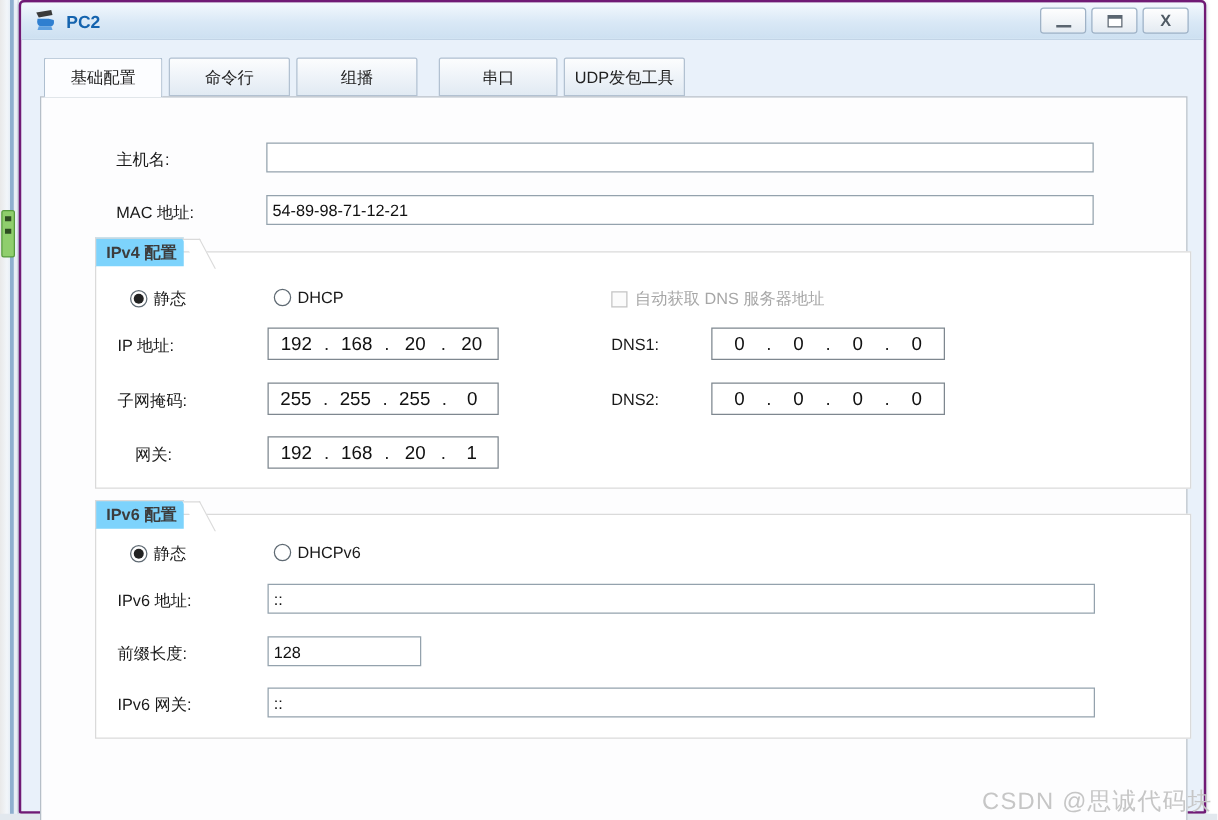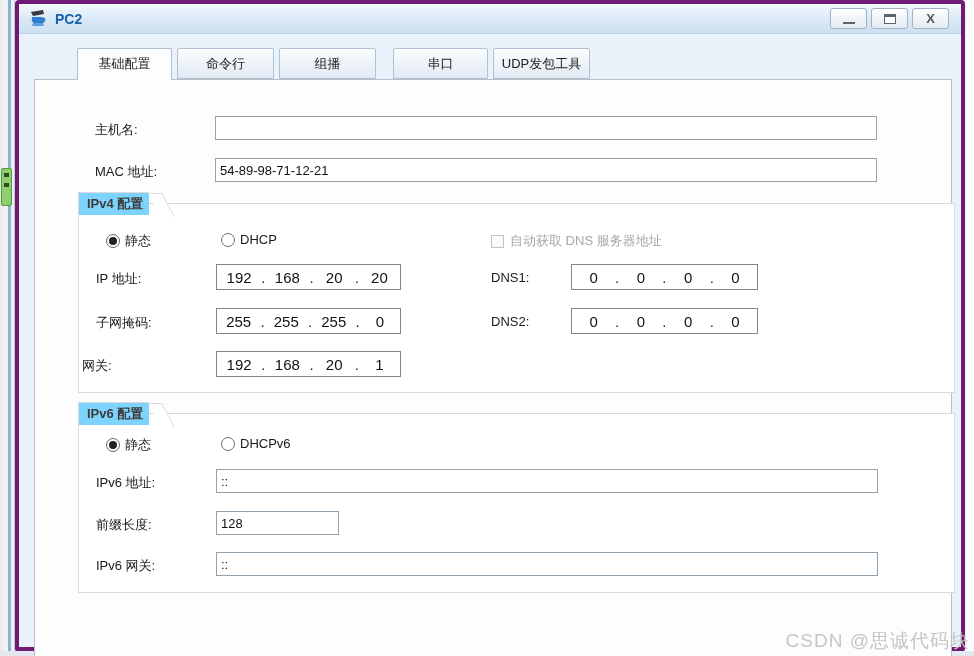--- a/index.html
+++ b/index.html
@@ -12,41 +12,41 @@
               background:linear-gradient(to right,#e9e9e9 0%,#f2f6fa 40%,#dfe9f2 70%,#f5f9fd 100%);
               border-right:1px solid #c9d6e2; }
   .bg-vline { position:absolute; left:8px; top:0; width:3px; height:100%; background:#8fb0cf; }
   .bg-device { position:absolute; left:1px; top:168px; width:11px; height:38px;
                background:#8fce6d; border:1px solid #569a3e; border-radius:2px; }
   .bg-device::before { content:""; position:absolute; left:2px; top:4px; width:5px; height:4px; background:#2e4d23; }
   .bg-device::after  { content:""; position:absolute; left:2px; top:14px; width:5px; height:4px; background:#2e4d23; }
 
   
   .window { position:absolute; left:15px; top:0; width:950px; height:651px;
-            background:#e9f1fa; border:4px solid #701a75; border-radius:4px 4px 2px 2px;
+            background:#e9f1fa; border:2px solid #701a75; border-radius:4px 4px 2px 2px;
             box-shadow:0 1px 3px rgba(70,100,130,.25); }
 
   .titlebar { position:absolute; left:0; top:0; width:100%; height:30px;
               background:linear-gradient(to bottom,#f3f8fd 0%,#dcea f7 50%,#cfe1f2 100%);
               background:linear-gradient(to bottom,#f3f8fd 0%,#d9e8f6 55%,#cde0f1 100%);
               border-bottom:1px solid #c2d4e6; border-radius:4px 4px 0 0;
               display:flex; align-items:center; padding:0 10px; }
   .app-icon { width:20px; height:18px; margin-right:6px; flex:none; }
   .win-title { font-size:14px; font-weight:bold; color:#1463ae; }
 
   .win-controls { position:absolute; right:12px; top:4px; display:flex; gap:4px; }
   .wbtn { width:37px; height:21px; border:1px solid #9fb2c6; border-radius:3px;
           background:linear-gradient(to bottom,#fefefe,#e4ebf2);
           display:flex; align-items:center; justify-content:center; cursor:pointer; }
   .min-glyph { width:12px; height:2px; background:#5a6570; margin-top:8px; }
   .max-glyph { width:12px; height:10px; border:1px solid #5a6570; border-top-width:3px; background:#fff; }
   .close-glyph { font-size:13px; font-weight:bold; color:#4f5a64; line-height:1; }
 
   
-  .tabbar { position:absolute; left:18px; top:44px; display:flex; gap:5px; height:32px;margin-left:40px; }
+  .tabbar { position:absolute; left:18px; top:44px; display:flex; gap:5px; height:32px; }
   .tab { width:95px; height:31px; line-height:30px; text-align:center; font-size:13px; color:#222;
          background:linear-gradient(to bottom,#fcfdfe,#e1eaf3);
          border:1px solid #b2c1d1; border-radius:2px 2px 0 0; cursor:pointer; }
   .tab.wide { width:97px; }
   .tab.gap  { margin-left:12px; }
   .tab.active { background:#fcfdff; border-color:#aebfd0; border-bottom:1px solid #fcfdff;
                 height:32px; z-index:3; position:relative; }
 
   
   .panel { position:absolute; left:15px; top:75px; width:918px; height:629px;
@@ -195,21 +195,21 @@
         <div class="ipbox" style="left:492px; top:104px; width:187px;">
             <span class="octet">0</span>
             <span class="dot">.</span>
             <span class="octet">0</span>
             <span class="dot">.</span>
             <span class="octet">0</span>
             <span class="dot">.</span>
             <span class="octet">0</span>
           </div>
 
-        <span class="flabel" style="left:3px; top:153px;">网关:</span>
+        <span class="flabel" style="left:31px; top:153px;">网关:</span>
         <div class="ipbox" style="left:137px; top:147px; width:185px;">
             <span class="octet">192</span>
             <span class="dot">.</span>
             <span class="octet">168</span>
             <span class="dot">.</span>
             <span class="octet">20</span>
             <span class="dot">.</span>
             <span class="octet">1</span>
           </div>
       </div>

